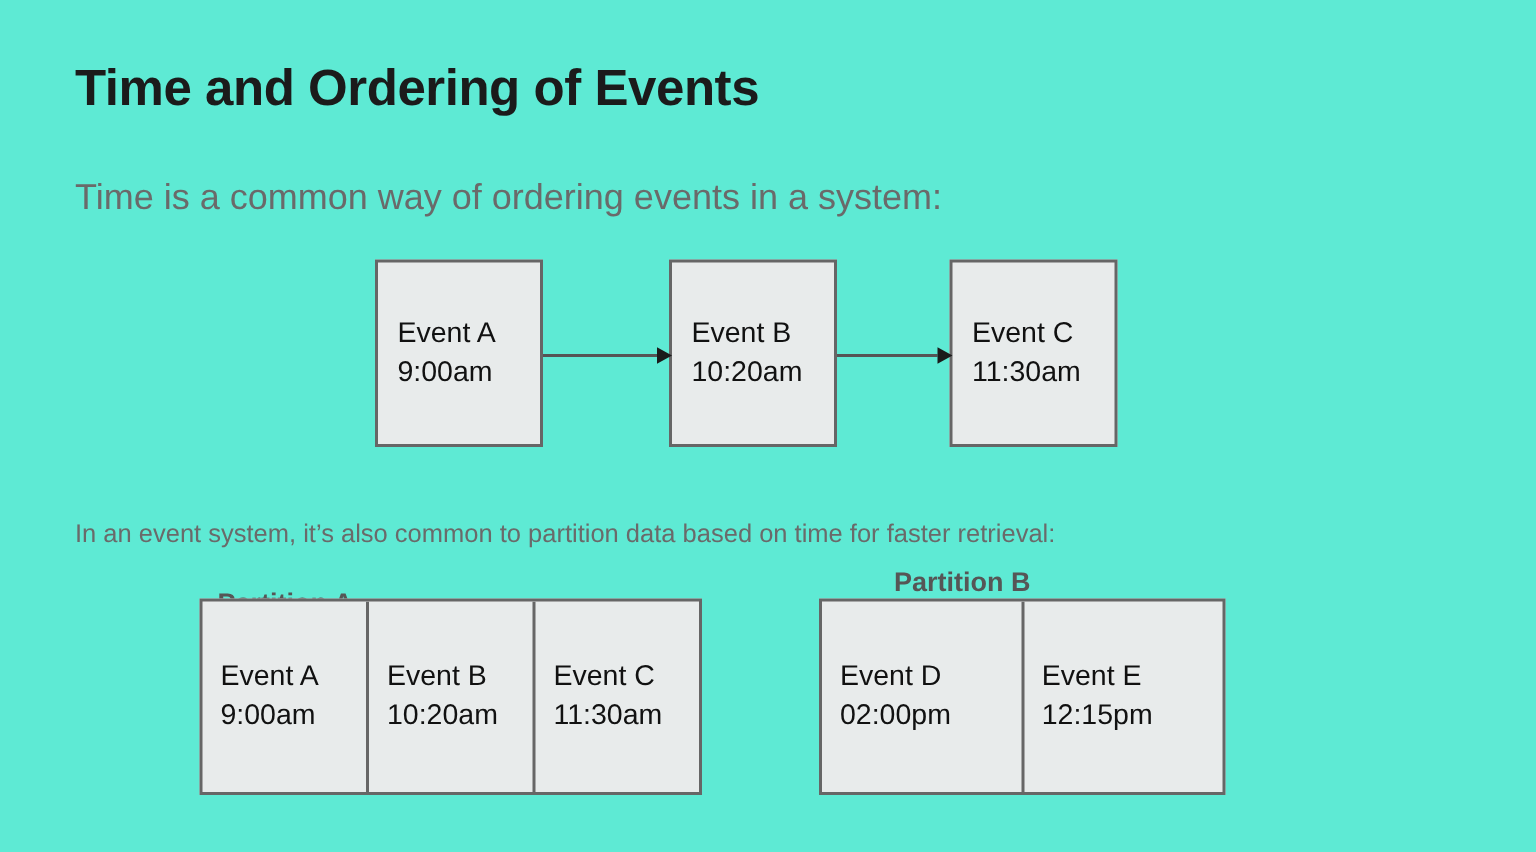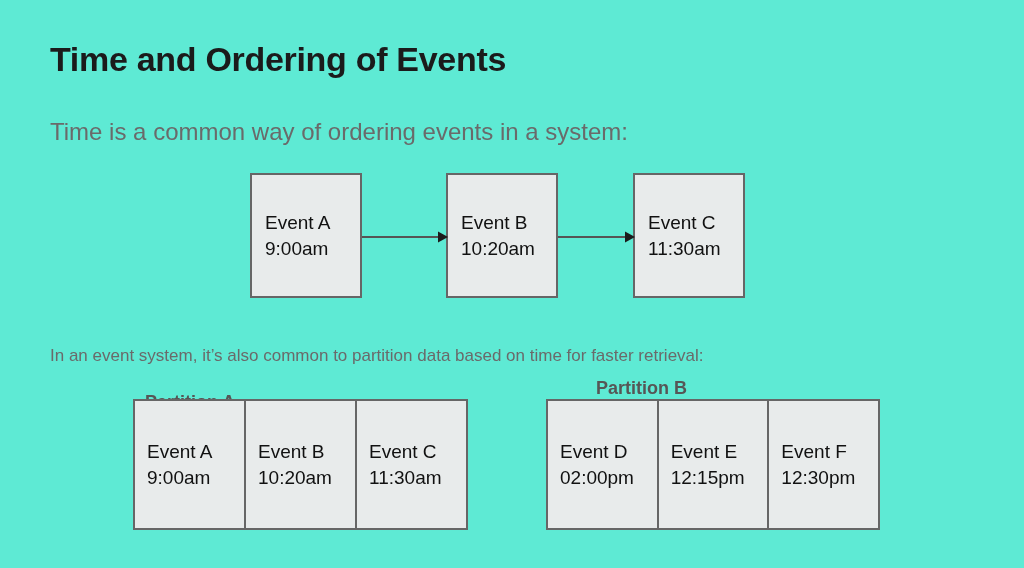--- a/index.html
+++ b/index.html
@@ -99,21 +99,21 @@
     position: absolute;
     box-sizing: border-box;
     display: flex;
     background: #e8ebeb;
     border: 2px solid #666666;
     top: 399px;
     height: 131px;
     overflow: hidden;
   }
   .table-a { left: 133px; width: 335px; }
-  .table-b { left: 546px; width: 334px; }
+  .table-b { left: 546px; width: 271px; }
 
   .cell {
     box-sizing: border-box;
     flex: 1 1 0;
     position: relative;
     border-right: 2px solid #666666;
   }
   .cell:last-child { border-right: none; }
 
   .cell .cell-text {
@@ -203,21 +203,15 @@
         <div>Event D</div>
         <div>02:00pm</div>
       </div>
     </div>
     <div class="cell">
       <div class="cell-text">
         <div>Event E</div>
         <div>12:15pm</div>
       </div>
     </div>
-    <div class="cell">
-      <div class="cell-text">
-        <div>Event F</div>
-        <div>12:30pm</div>
-      </div>
-    </div>
   </div>
 
 </div>
 
 </body></html>

